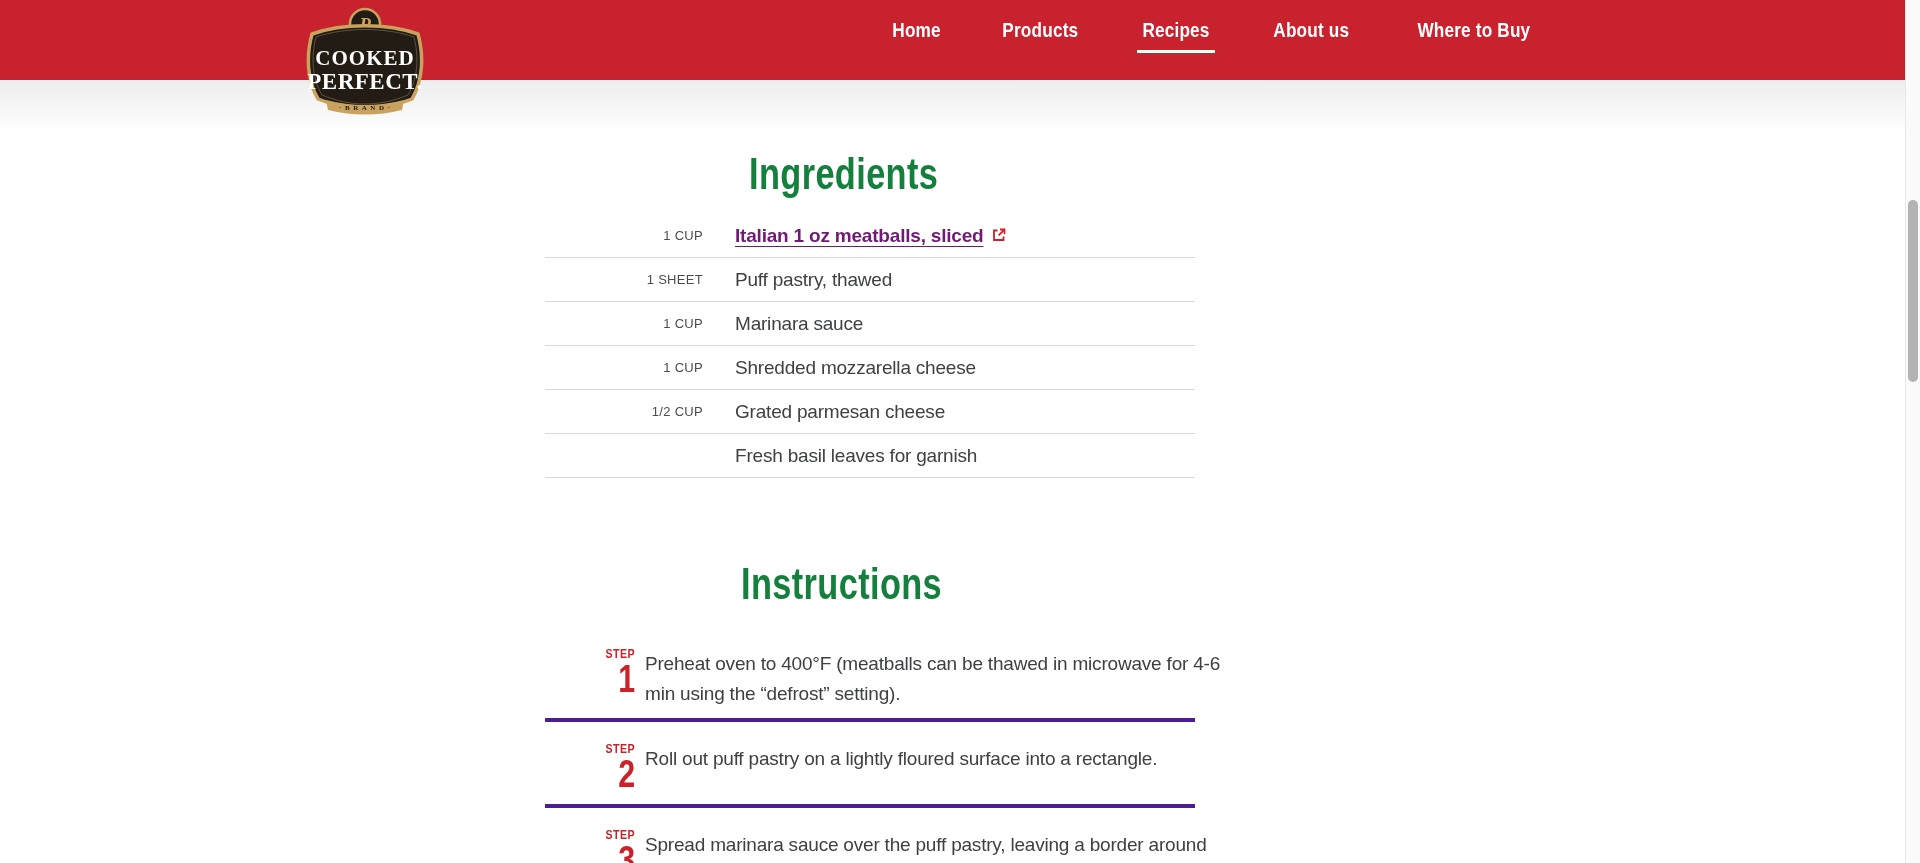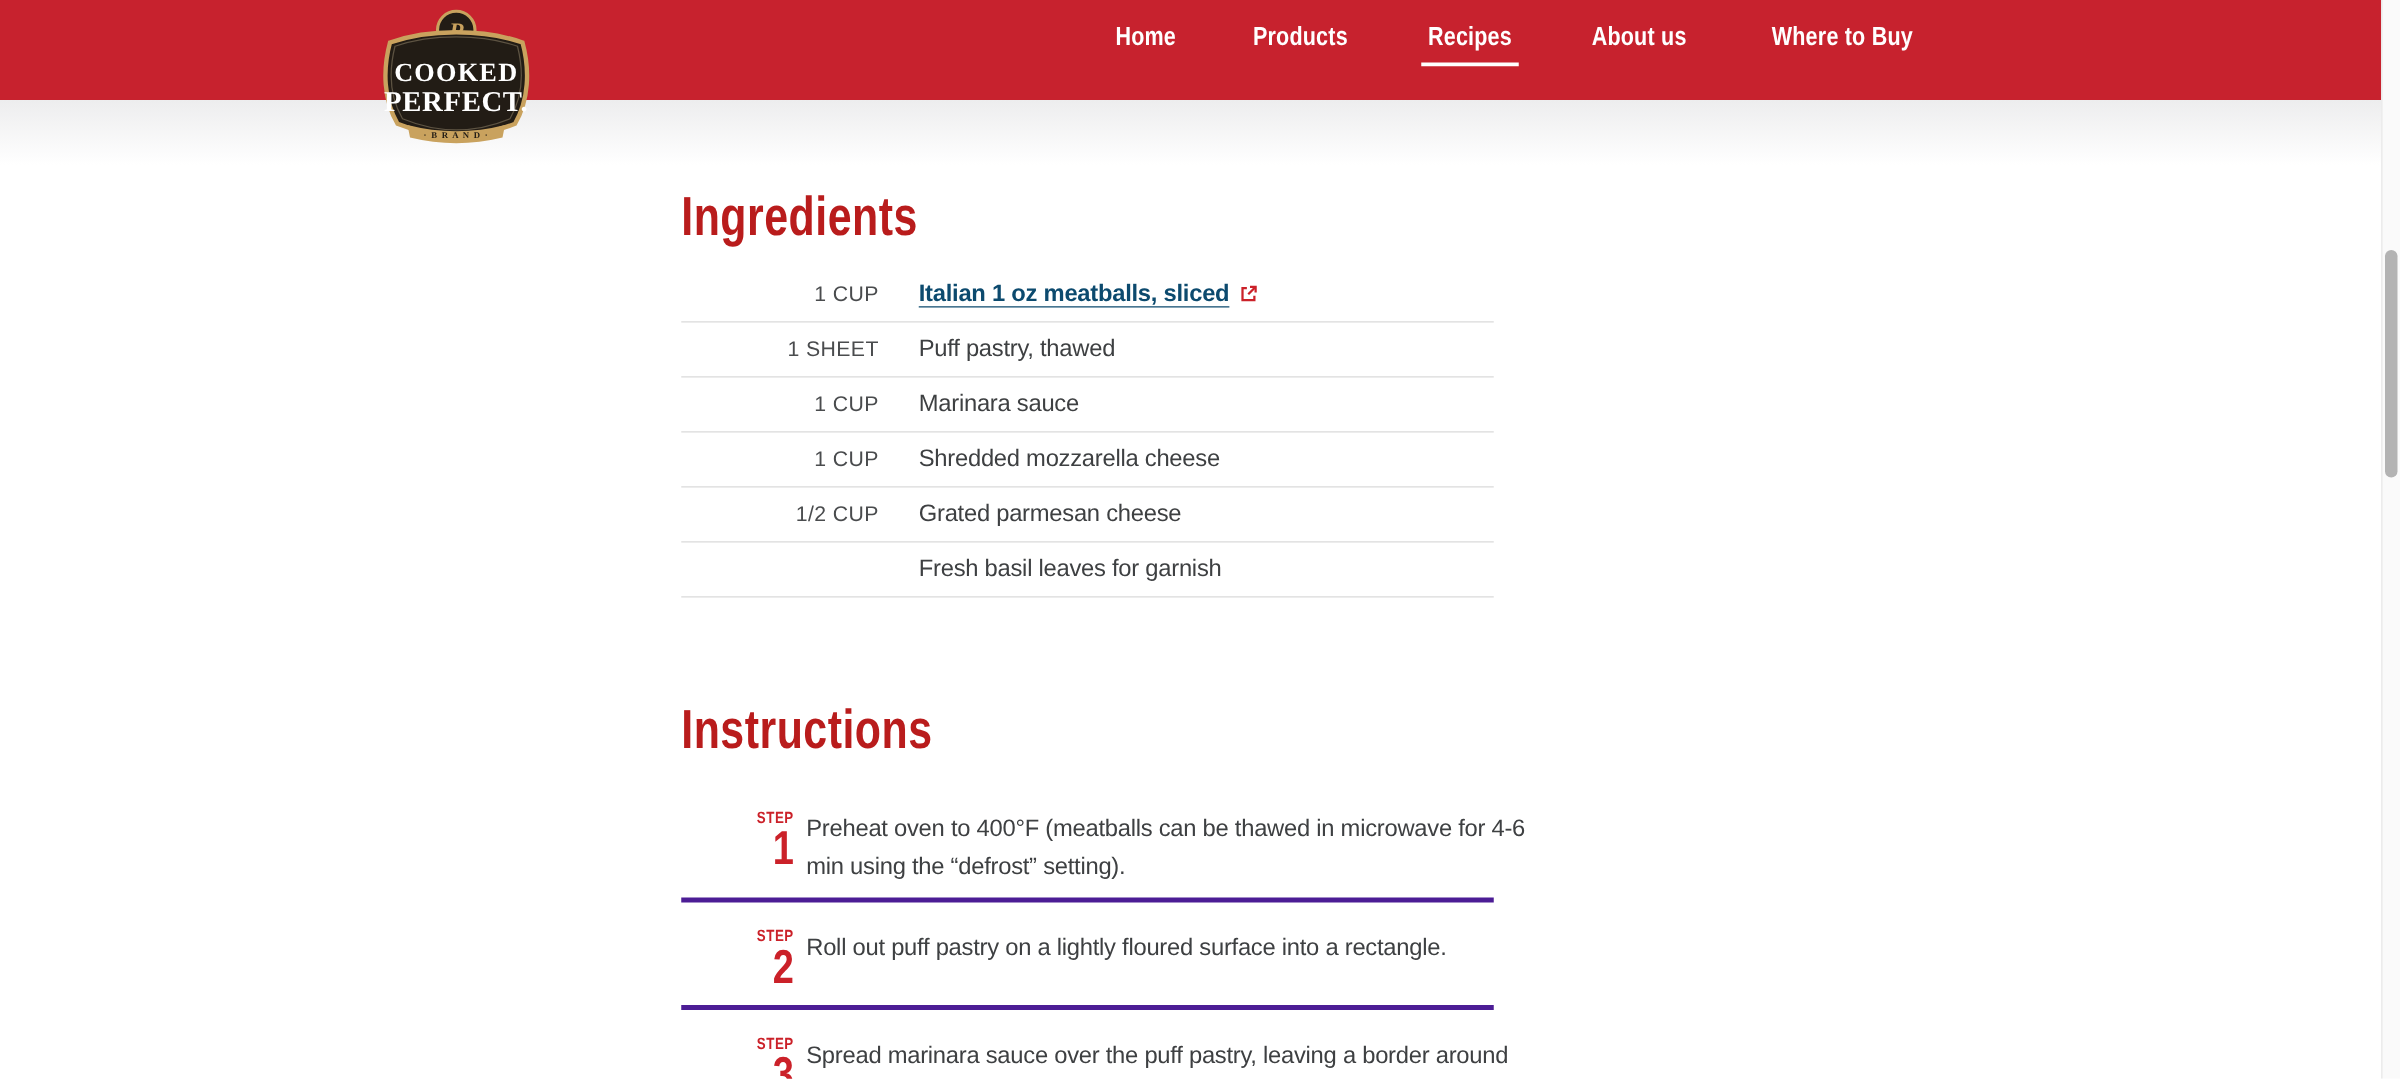--- a/index.html
+++ b/index.html
@@ -22,29 +22,29 @@
   .nav a.active .underline { position:absolute; left:2px; right:2px; bottom:17px; height:3px; background:#ffffff; }
 
   
   .scrollbar { position:absolute; top:0; right:0; width:15px; height:863px; background:#fafafa;
                border-left:1px solid #e8e8e8; z-index:20; }
   .scroll-thumb { position:absolute; top:200px; left:2px; width:10px; height:182px;
                   background:#b3b3b3; border-radius:6px; }
 
   
   .content { position:absolute; top:80px; left:545px; width:650px; z-index:3; padding-top:72px; }
-  h2.section-title { color:#b91c1c; font-size:44px; line-height:44px; font-weight:bold; white-space:nowrap; }
+  h2.section-title { color:#15803d; font-size:44px; line-height:44px; font-weight:bold; white-space:nowrap;text-align:center; }
   h2.section-title .cond { transform:scaleX(.78); transform-origin:0 50%; letter-spacing:.5px; }
 
   .ing-table { margin-top:18px; }
   .ing-row { display:grid; grid-template-columns:158px 1fr; column-gap:32px;
              align-items:center; height:44px; border-bottom:1px solid #dadada; }
-  .ing-qty { text-align:right; font-size:17px; color:#4a4c4e; letter-spacing:.3px; white-space:nowrap; }
+  .ing-qty { text-align:right; font-size:13px; color:#4a4c4e; letter-spacing:.3px; white-space:nowrap; }
   .ing-name { font-size:19px; color:#3e4042; letter-spacing:-0.2px; white-space:nowrap; }
-  .ing-link { color:#0c4a6e; font-weight:bold; text-decoration:underline; text-underline-offset:4px;
+  .ing-link { color:#701a75; font-weight:bold; text-decoration:underline; text-underline-offset:4px;
               display:inline-flex; align-items:center; gap:7px; }
   .ext-icon { flex:0 0 auto; margin-top:-2px; }
 
   .instructions-block { margin-top:84px; }
   .steps { margin-top:24px; }
   .step { display:grid; grid-template-columns:90px 580px; column-gap:10px; align-items:start;
           border-bottom:4px solid #4c1d95; }
   .step-1 { padding:17px 0 9px; }
   .step-2, .step-3 { padding:20px 0 12px; }
   .step-label { text-align:right; }

